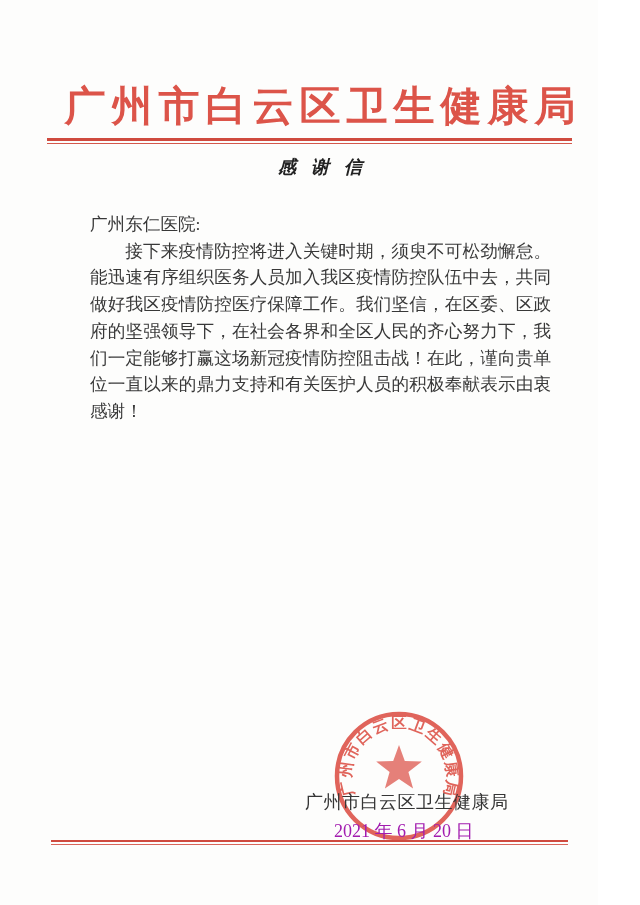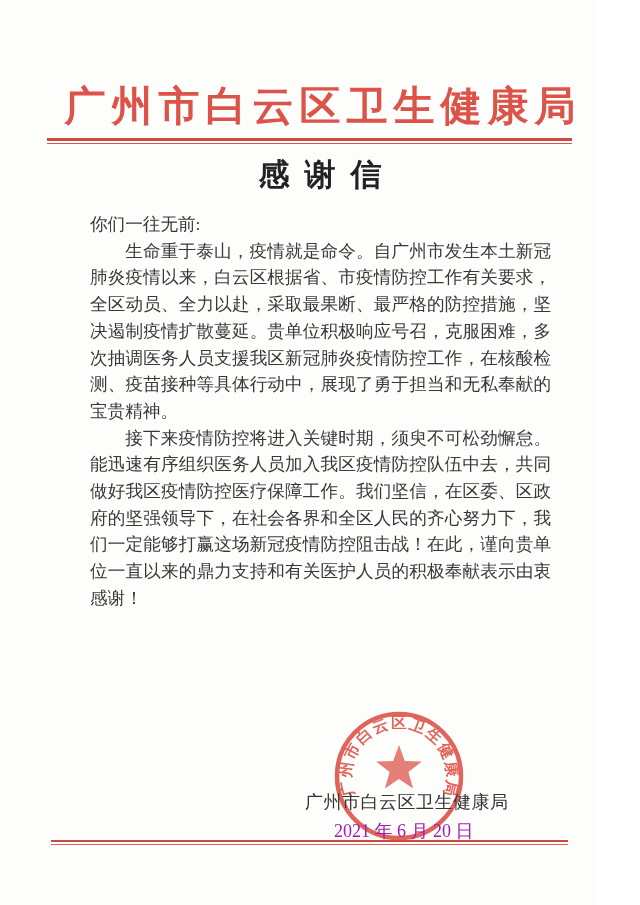--- a/index.html
+++ b/index.html
@@ -51,27 +51,28 @@
   .head-rule .rule-thick { height: 3px; background: #cf4a3e; }
   .head-rule .rule-thin  { height: 1px; background: #d4584c; margin-top: 2px; }
   
   .letter-title {
     position: absolute;
     top: 157px;
     left: 0;
     width: 640px;
     margin: 0;
     text-align: center;
-    font-size: 31px;
+    font-size: 18px;
     font-weight: bold;
     color: #222222;
     letter-spacing: 15px;
     text-indent: 15px;
     line-height: 1.15;
     white-space: nowrap;
+    font-style: italic;
   }
   
   .letter-body {
     position: absolute;
     top: 211px;
     left: 90px;
     width: 461px;
     color: #383838;
     font-size: 17.6px;
     line-height: 26.7px;
@@ -126,22 +127,21 @@
   <h1 class="letterhead-title">广州市白云区卫生健康局</h1>
 
   <div class="head-rule">
     <div class="rule-thick"></div>
     <div class="rule-thin"></div>
   </div>
 
   <h2 class="letter-title">感谢信</h2>
 
   <main class="letter-body">
-    <p class="salutation">你们一往无前:</p>
-    <p>生命重于泰山，疫情就是命令。自广州市发生本土新冠肺炎疫情以来，白云区根据省、市疫情防控工作有关要求，全区动员、全力以赴，采取最果断、最严格的防控措施，坚决遏制疫情扩散蔓延。贵单位积极响应号召，克服困难，多次抽调医务人员支援我区新冠肺炎疫情防控工作，在核酸检测、疫苗接种等具体行动中，展现了勇于担当和无私奉献的宝贵精神。</p>
+    <p class="salutation">广州东仁医院:</p>
     <p>接下来疫情防控将进入关键时期，须臾不可松劲懈怠。能迅速有序组织医务人员加入我区疫情防控队伍中去，共同做好我区疫情防控医疗保障工作。我们坚信，在区委、区政府的坚强领导下，在社会各界和全区人民的齐心努力下，我们一定能够打赢这场新冠疫情防控阻击战！在此，谨向贵单位一直以来的鼎力支持和有关医护人员的积极奉献表示由衷感谢！</p>
   </main>
 
   <svg class="seal" viewBox="0 0 140 140" aria-hidden="true">
     <circle cx="70" cy="70" r="62" fill="none" stroke="#dd4a3f" stroke-width="4.5"></circle>
     <polygon fill="#dd4a3f" fill-opacity="0.82" points="70,39 75.8,55 92.8,55.6 79.4,66.1 84.1,82.4 70,72.9 55.9,82.4 60.6,66.1 47.2,55.6 64.2,55"></polygon>
     <defs>
       <path id="seal-arc" d="M 26.5,90.3 A 48,48 0 1 1 113.5,90.3" fill="none"></path>
     </defs>
     <text font-size="15.5" fill="#dd4a3f" font-weight="bold" font-family="Liberation Serif, DejaVu Serif, serif">

